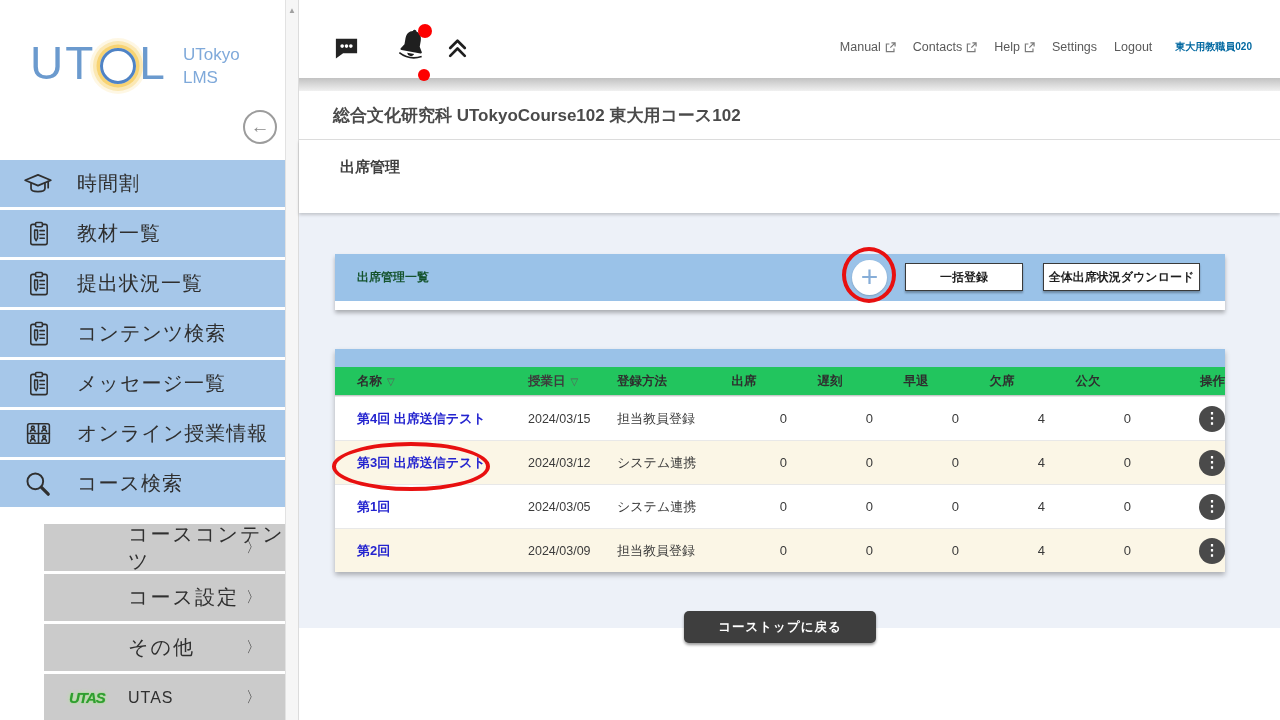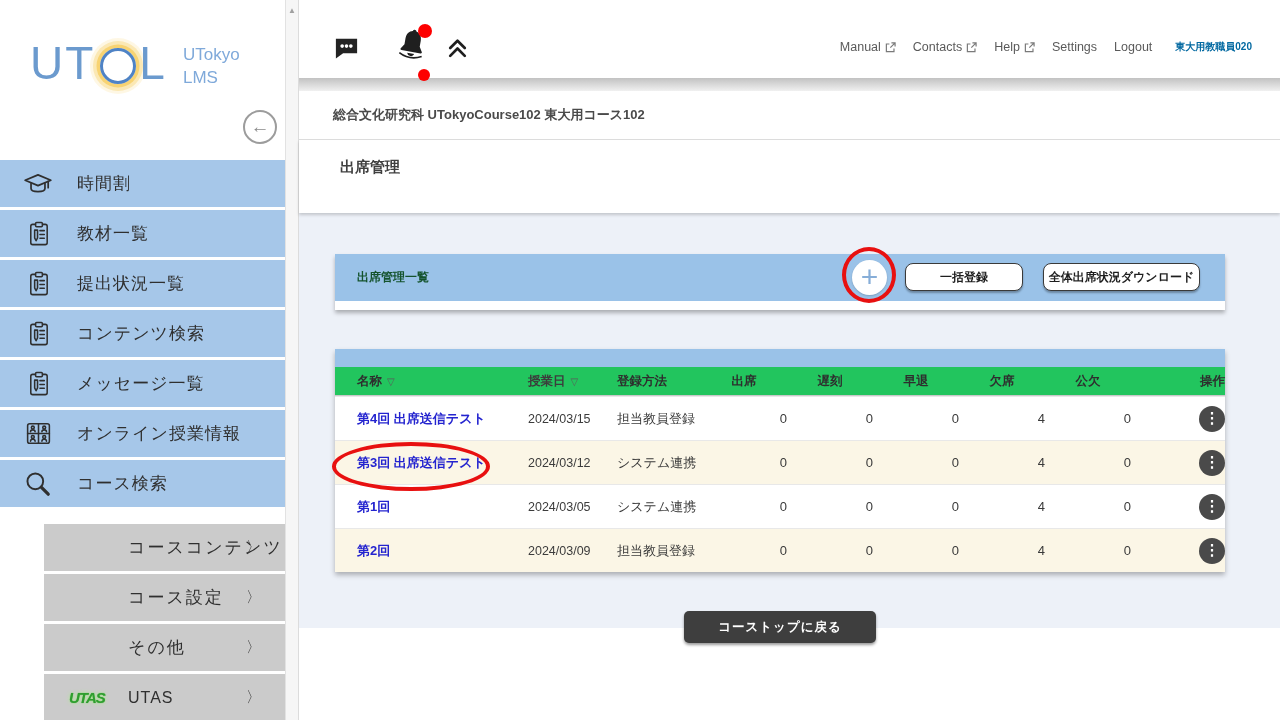--- a/index.html
+++ b/index.html
@@ -18,21 +18,21 @@
   .wordmark{position:absolute;left:30px;top:36px;display:flex;align-items:center;}
   .wm-txt{font-size:46px;font-weight:300;color:#6b9ace;letter-spacing:2px;line-height:1;}
   .wm-ring{width:36px;height:36px;border:3px solid #4f83c5;border-radius:50%;margin:6px 3px 0 5px;
     box-shadow:0 0 0 3.5px rgba(243,186,34,.45),0 0 0 7px rgba(243,186,34,.25),0 0 0 10px rgba(243,186,34,.12);}
   .wm-sub{margin-left:16px;color:#7fa9da;font-size:17px;line-height:1.35;margin-top:8px;}
   .collapse-btn{position:absolute;left:243px;top:110px;width:34px;height:34px;border:2px solid #9c9c9c;
     border-radius:50%;background:#fff;color:#8a8a8a;font-size:19px;text-align:center;line-height:30px;cursor:pointer;}
   .nav{position:absolute;left:0;top:160px;width:285px;}
   .nav-item{height:47px;margin-bottom:3px;background:var(--sidebar_blue);display:flex;align-items:center;cursor:pointer;}
   .nav-ico{width:34px;margin-left:21px;display:flex;justify-content:center;}
-  .nav-lab{margin-left:22px;font-size:17px;color:#2f2f2f;letter-spacing:1px;}
+  .nav-lab{margin-left:22px;font-size:20px;color:#2f2f2f;letter-spacing:1px;}
   .nav2{position:absolute;left:0;top:524px;width:285px;}
   .nav2 .nav-item{background:var(--section_gray);position:relative;margin-left:44px;}
   .nav2 .nav-lab{margin-left:84px;letter-spacing:2px;}
   .nav2 .chev{position:absolute;right:24px;font-size:15px;color:#3d3d3d;}
   .utas-badge{position:absolute;left:25px;font-weight:800;font-style:italic;font-size:15px;
     color:#2f9e2f;letter-spacing:-1px;text-shadow:0 0 4px #aef08c,0 0 1px #2f9e2f;}
   .nav2 .nav-item.utas .nav-lab{letter-spacing:1px;font-size:16px;}
 
   
   #sb{position:absolute;left:285px;top:0;width:14px;height:720px;background:#f6f6f6;
@@ -43,34 +43,34 @@
   #main{position:absolute;left:299px;top:16px;width:981px;height:612px;background:var(--page_bg);}
   .topbar{position:absolute;left:0;top:0;width:100%;height:62px;background:#fff;z-index:5;}
   .tb-ico{position:absolute;cursor:pointer;}
   .tb-right{position:absolute;right:28px;top:0;height:62px;display:flex;align-items:center;gap:17px;z-index:6;}
   .tlink{display:flex;align-items:center;gap:4px;font-size:12.5px;color:#5a5a5a;cursor:pointer;}
   .uname{font-size:10px;font-weight:bold;color:#0369a1;margin-left:6px;}
   .shadow-band{position:absolute;left:0;top:62px;width:100%;height:13px;
     background:linear-gradient(#c2c2c2,#f0f0f0);z-index:4;}
   .title-band{position:absolute;left:0;top:75px;width:100%;height:48px;background:#fff;z-index:4;
     display:flex;align-items:center;}
-  .title-band span{margin-left:34px;font-size:13px;font-weight:bold;color:#4a4a4a;}
+  .title-band span{margin-left:34px;font-size:17px;font-weight:bold;color:#4a4a4a;}
   .divider{position:absolute;left:0;top:123px;width:100%;height:1px;background:#dcdcdc;z-index:4;}
   .section-band{position:absolute;left:0;top:124px;width:100%;height:73px;background:#fff;z-index:3;
     box-shadow:0 2px 3px rgba(0,0,0,.18);}
   .section-band span{position:absolute;left:41px;top:18px;font-size:15px;font-weight:bold;color:#3f3f3f;}
 
   
   .panel1{position:absolute;left:36px;top:238px;width:890px;box-shadow:0 3px 4px rgba(0,0,0,.28);z-index:3;}
   .panel1-head{position:relative;height:47px;background:var(--panel_blue);}
   .panel1-title{position:absolute;left:22px;top:0;line-height:47px;font-size:12px;font-weight:bold;color:#14532d;}
   .plus-btn{position:absolute;left:517px;top:6px;width:35px;height:35px;border-radius:50%;background:#fff;
     color:#87aed8;font-size:30px;font-weight:400;text-align:center;line-height:33px;cursor:pointer;
     box-shadow:0 1px 2px rgba(0,0,0,.18);}
-  .hbtn{position:absolute;top:9px;height:28px;background:#fff;border:1.5px solid #3a3a3a;border-radius:8px;
+  .hbtn{position:absolute;top:9px;height:28px;background:#fff;border:1.5px solid #3a3a3a;border-radius:0;
     font-size:12px;font-weight:bold;color:#1e1e1e;text-align:center;cursor:pointer;
     box-shadow:0 2px 2px rgba(0,0,0,.3);display:flex;align-items:center;justify-content:center;
     font-family:Liberation Mono, monospace;}
   .hbtn.b1{left:570px;width:118px;}
   .hbtn.b2{left:708px;width:157px;}
   .panel1-body{height:9px;background:#fff;}
 
   
   .tbl{position:absolute;left:36px;top:333px;width:890px;background:#fff;
     box-shadow:0 3px 5px rgba(0,0,0,.28);z-index:3;}

